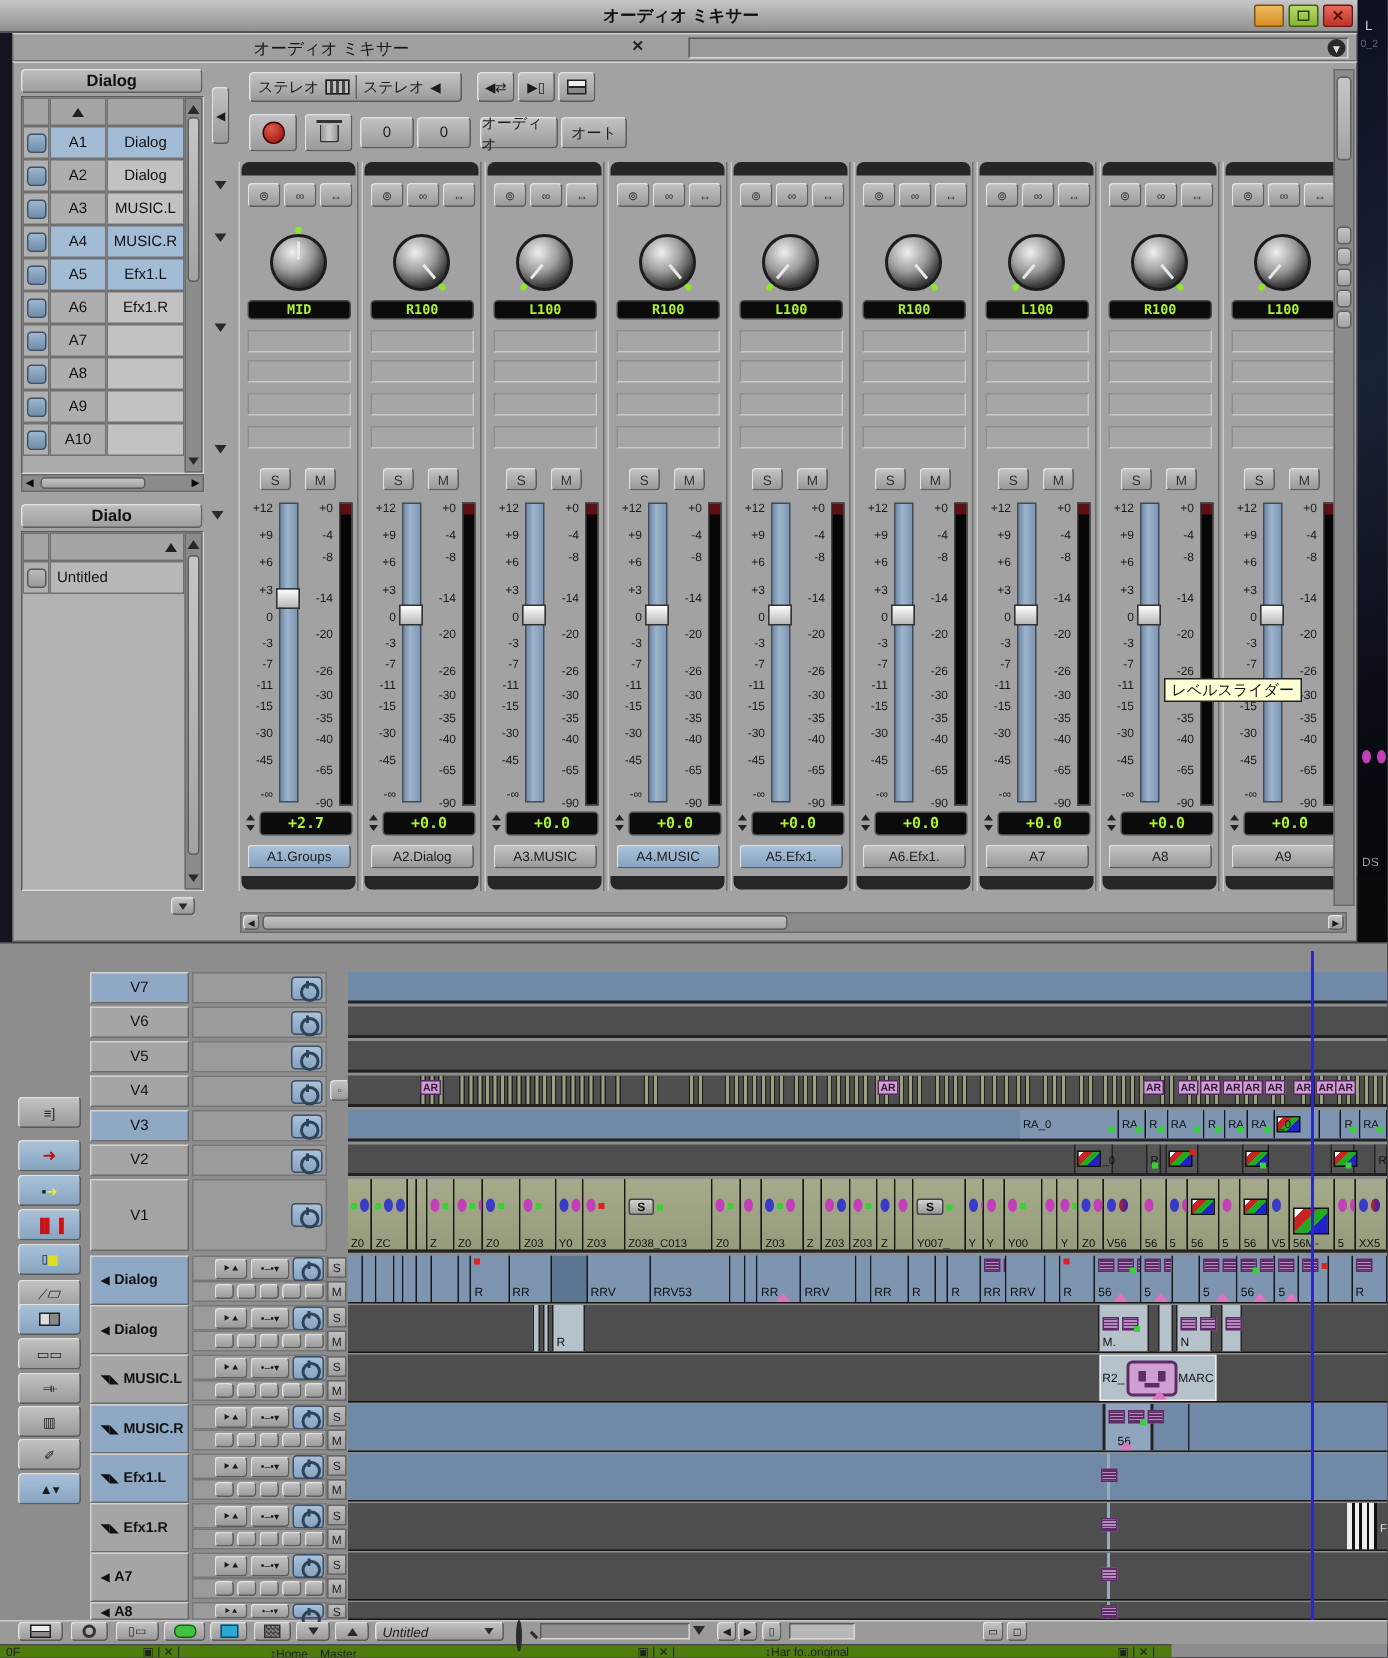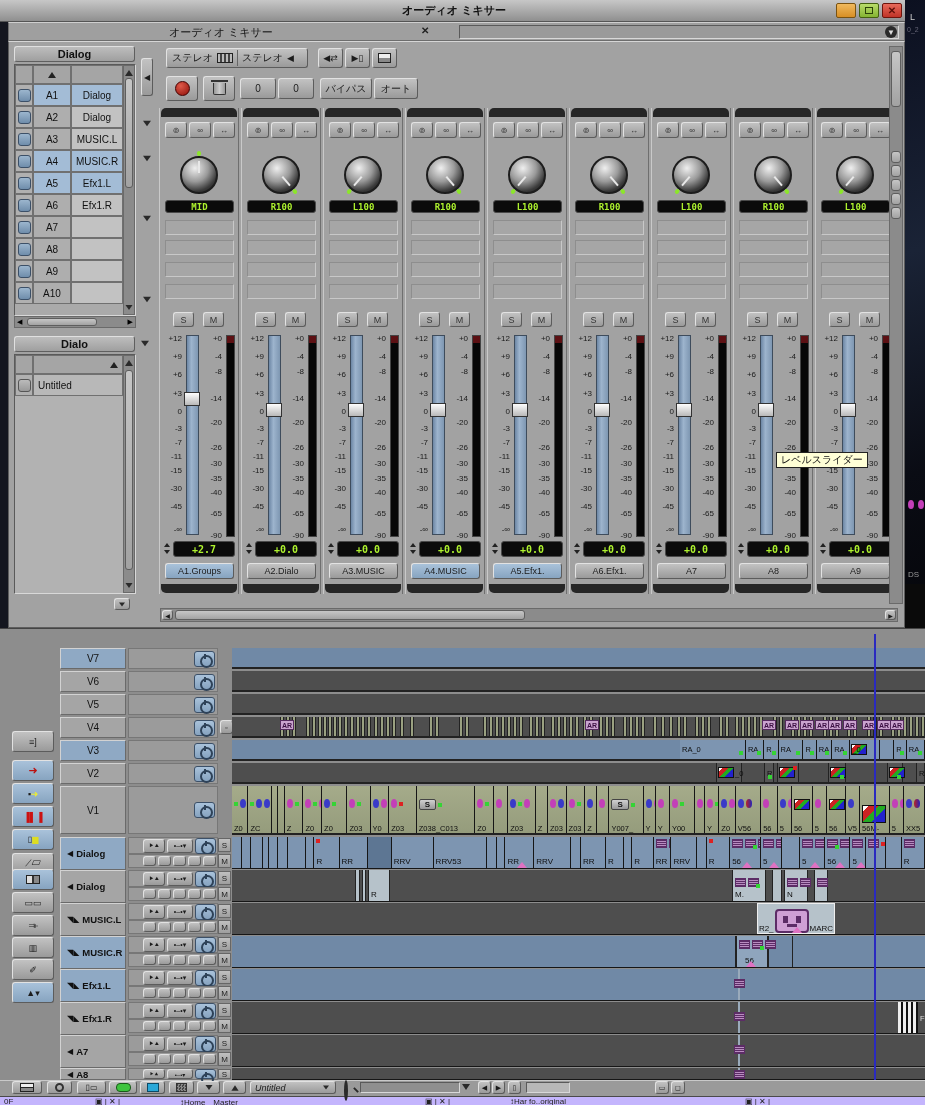--- a/index.html
+++ b/index.html
@@ -228,21 +228,21 @@
 <div class="abs btn" style="left:203px;top:76px;width:32px;height:25px">
     <span class="trash"></span>
   </div>
 <div class="abs btn" style="left:240px;top:78px;width:36px;height:21px;font-size:10px">
     <span>0</span>
   </div>
 <div class="abs btn" style="left:278px;top:78px;width:36px;height:21px;font-size:10px">
     <span>0</span>
   </div>
 <div class="abs btn" style="left:320px;top:78px;width:52px;height:21px;font-size:10px">
-    <span>バイパス</span>
+    <span>オーディオ</span>
   </div>
 <div class="abs btn" style="left:374px;top:78px;width:44px;height:21px;font-size:10px">
     <span>オート</span>
   </div>
 
 <div id="strips">
     <div class="strip" style="left: 159px;">
       <div class="bar" style="top: 0px;"></div>
       <div class="sbtn btn" style="left: 5px; top: 14px; font-size: 8px;">⊚</div>
       <div class="sbtn btn" style="left: 29px; top: 14px; font-size: 8px;">∞</div>
@@ -340,21 +340,21 @@
       <div class="fader" style="left: 26px; top: 227px; height: 200px;"></div>
       <div class="fthumb" style="left: 24px; top: 295.46px;"></div>
       <div class="meter" style="left: 66px; top: 227px; height: 202px;">
         <div class="red"></div>
       </div>
       <div class="spin" style="left: 2px; top: 433px;">
         <i class="u"></i>
         <i class="d"></i>
       </div>
       <div class="led" style="position: absolute; left: 13px; top: 433px; width: 62px; height: 16px; font-size: 10px;">+0.0</div>
-      <div class="cname btn" style="left: 5px; top: 455px; width: 69px;">A2.Dialo</div>
+      <div class="cname btn" style="left: 5px; top: 455px; width: 69px;">A2.Dialog</div>
       <div class="bar bot" style="top: 476px;"></div>
     </div>
     <div class="strip" style="left: 323px;">
       <div class="bar" style="top: 0px;"></div>
       <div class="sbtn btn" style="left: 5px; top: 14px; font-size: 8px;">⊚</div>
       <div class="sbtn btn" style="left: 29px; top: 14px; font-size: 8px;">∞</div>
       <div class="sbtn btn" style="left: 53px; top: 14px; font-size: 8px;">↔</div>
       <div class="knob" style="left: 20px; top: 48px;">
         <div class="rot" style="transform: rotate(-140deg);">
           <div class="ptr"></div>
@@ -762,21 +762,21 @@
 
 <div id="palette"></div>
 
 <div id="tl"></div>
 
 <div class="abs" style="left:874px;top:634px;width:2px;height:446px;background:#2a2ac0;z-index:40"></div>
 
 <div class="abs" style="left:0;top:1080px;width:925px;height:16px;background:#9a9a9a;border-top:1px solid #c9c9c9"></div>
 <div id="bottombar"></div>
 
-<div class="abs" style="left:0;top:1096px;width:925px;height:9px;background:#c4b5fd;border-top:1px solid #4a4a4a;overflow:hidden;font-size:8px;color:#222">
+<div class="abs" style="left:0;top:1096px;width:781px;height:9px;background:#4d7c0f;border-top:1px solid #4a4a4a;overflow:hidden;font-size:8px;color:#222">
   <span class="abs" style="left:4px;top:0">0F</span>
   <span class="abs" style="left:95px;top:0">▣ | ✕ |</span>
   <span class="abs" style="left:180px;top:0">↕Home　Master</span>
   <span class="abs" style="left:425px;top:0">▣ | ✕ |</span>
   <span class="abs" style="left:510px;top:0">↕Har fo..original</span>
   <span class="abs" style="left:745px;top:0">▣ | ✕ |</span>
 </div>
 
 <div class="toolbtn btn" style="top: 731px; position: absolute;">
     <span style="font-size:9px">≡]</span>
@@ -1526,21 +1526,21 @@
       </div>
       <div class="cliplabel" style="bottom: 2px; font-size: 8px;">N</div>
     </div>
     <div style="position: absolute; left: 582px; top: 0px; width: 14px; height: 100%; background: rgb(182, 194, 202); border-right: 1px solid rgb(34, 34, 34); border-left: 1px solid rgb(34, 34, 34); border-image: initial; border-top: none; border-bottom: none;">
       <div class="mrow" style="top: 8px;">
         <div class="eqb"></div>
       </div>
     </div>
   </div>
 <div style="position: absolute; left: 232px; width: 693px; overflow: hidden; top: 903px; height: 32px; background: rgb(78, 78, 78); border-bottom: 1px solid rgb(22, 22, 22);">
-    <div style="position: absolute; left: 501px; top: 0px; width: 78px; height: 100%; background: rgb(182, 194, 202); border: 1px solid rgb(238, 238, 238); display: flex; align-items: flex-end; justify-content: center; gap: 1px; margin-left: 24px;">
+    <div style="position: absolute; left: 501px; top: 0px; width: 78px; height: 100%; background: rgb(182, 194, 202); border: 1px solid rgb(238, 238, 238); display: flex; align-items: center; justify-content: center; gap: 1px;">
       <div style="font-size: 8px; color: rgb(17, 17, 17);">R2_</div>
       <div style="width: 34px; height: 24px; background: rgb(207, 159, 212); border: 2px solid rgb(92, 44, 102); border-radius: 4px; position: relative;">
         <div style="position: absolute; left: 6px; top: 5px; width: 5px; height: 7px; background: rgb(92, 44, 102);"></div>
         <div style="position: absolute; right: 6px; top: 5px; width: 5px; height: 7px; background: rgb(92, 44, 102);"></div>
         <div style="position: absolute; left: 10px; bottom: 4px; width: 10px; height: 3px; background: rgb(92, 44, 102);"></div>
       </div>
       <div style="font-size: 8px; color: rgb(17, 17, 17);">MARC</div>
       <div class="ptri" style="left: 45%;"></div>
     </div>
   </div>

